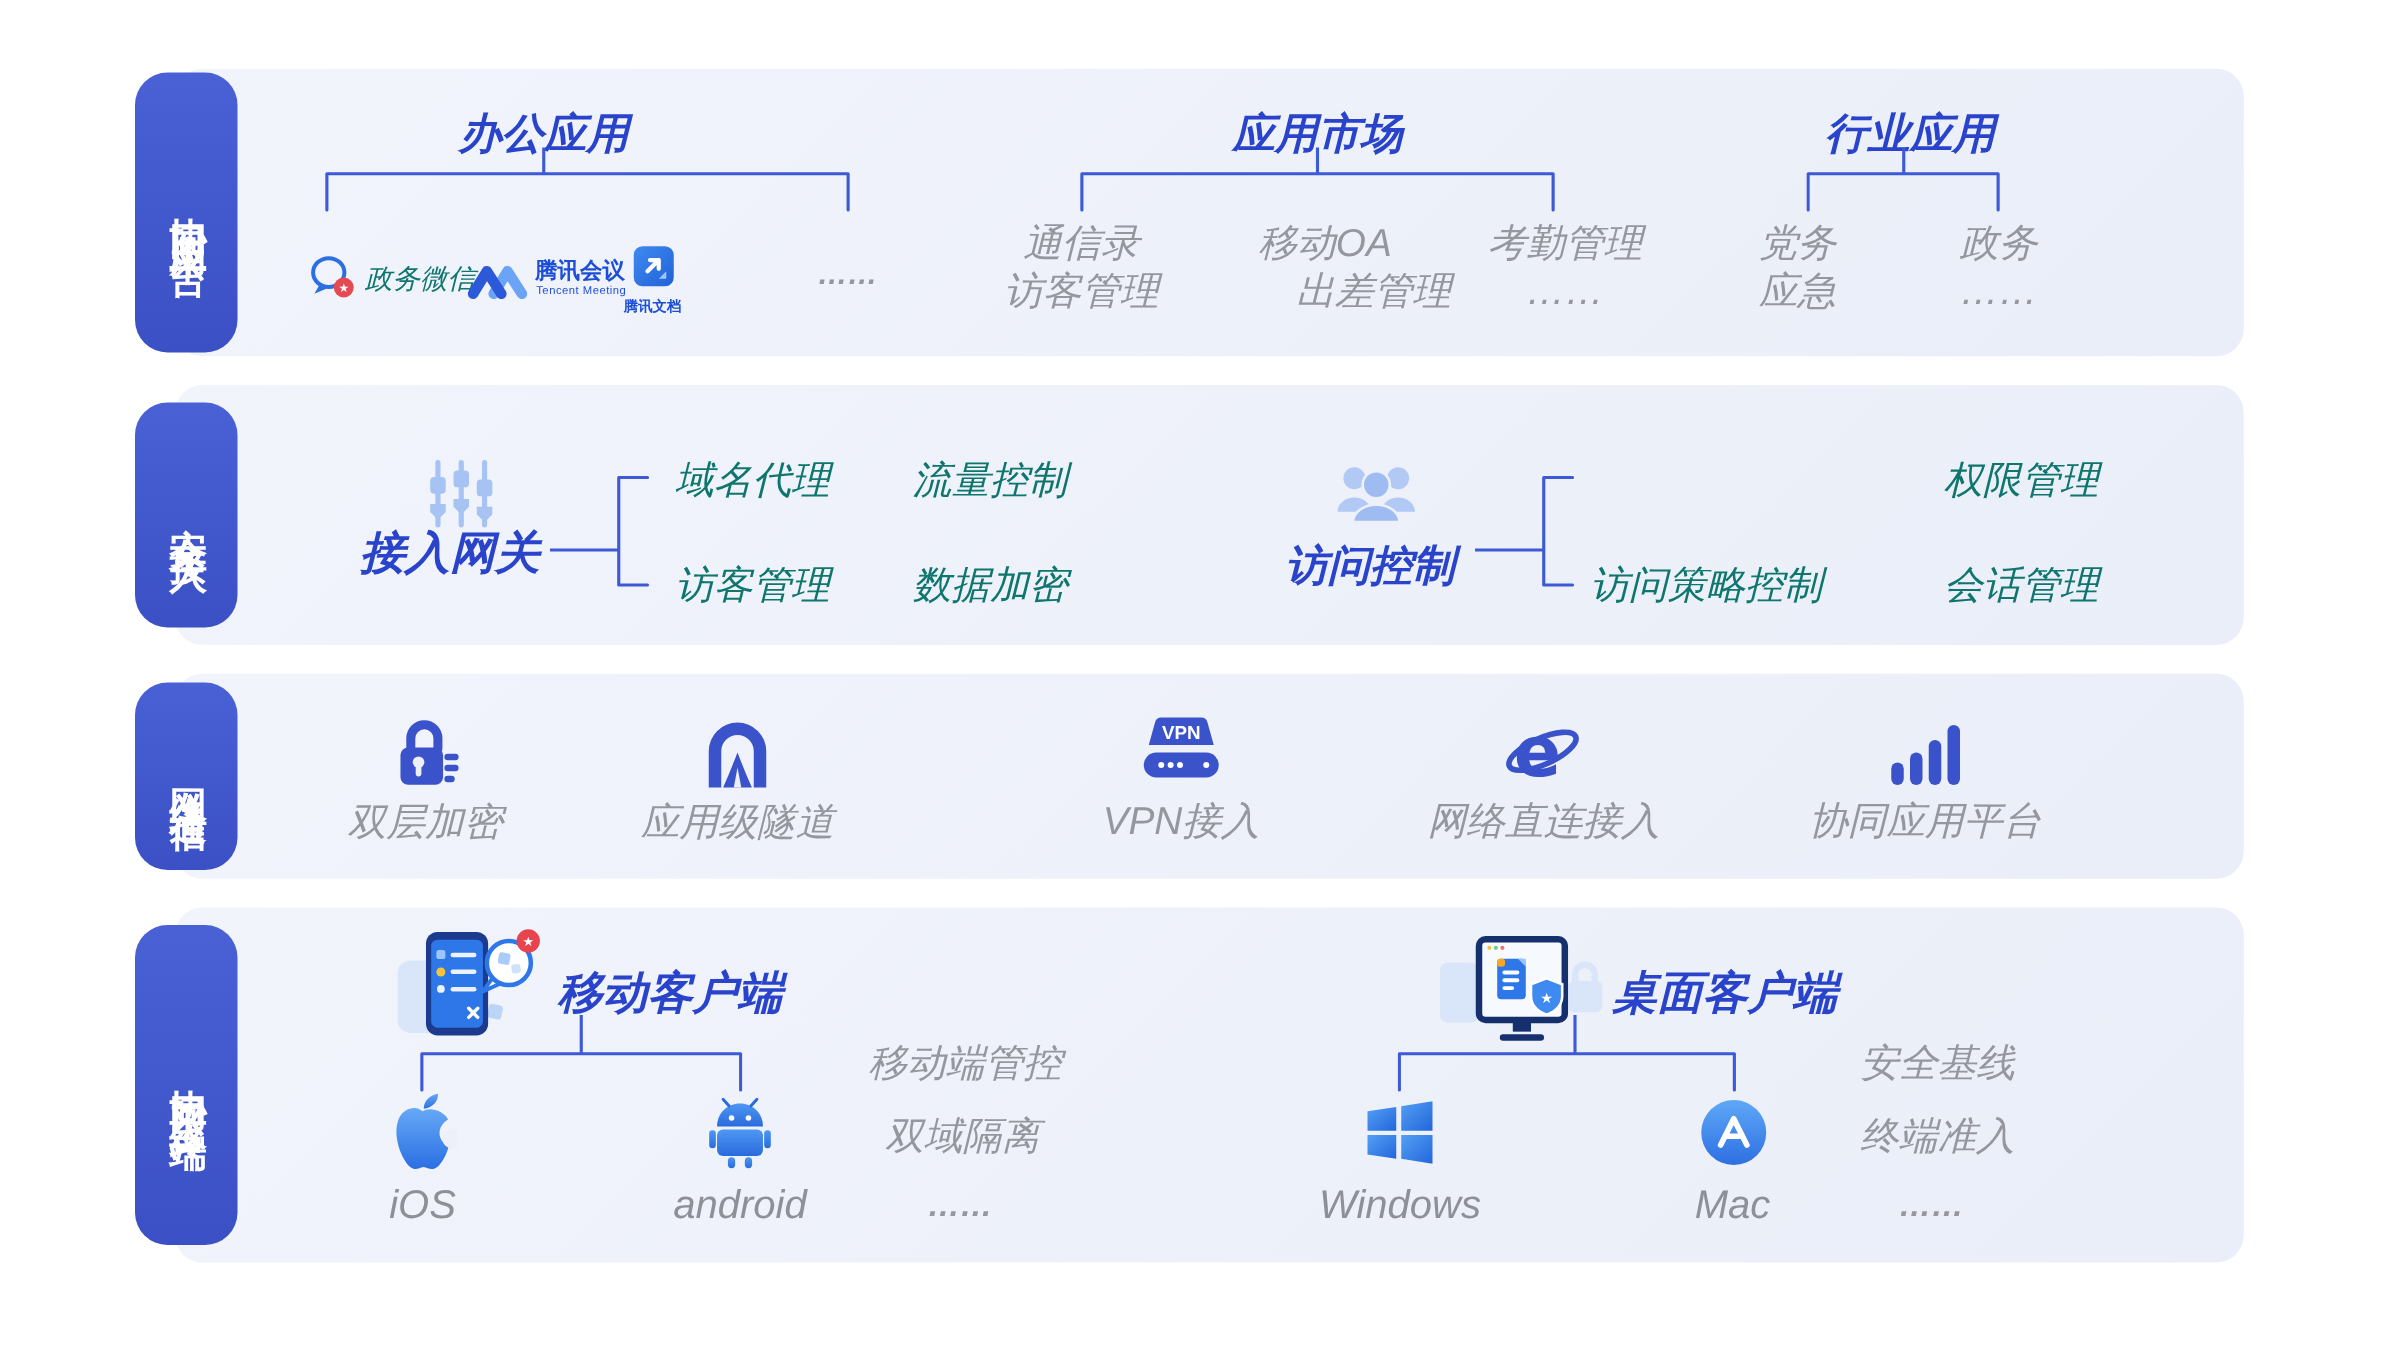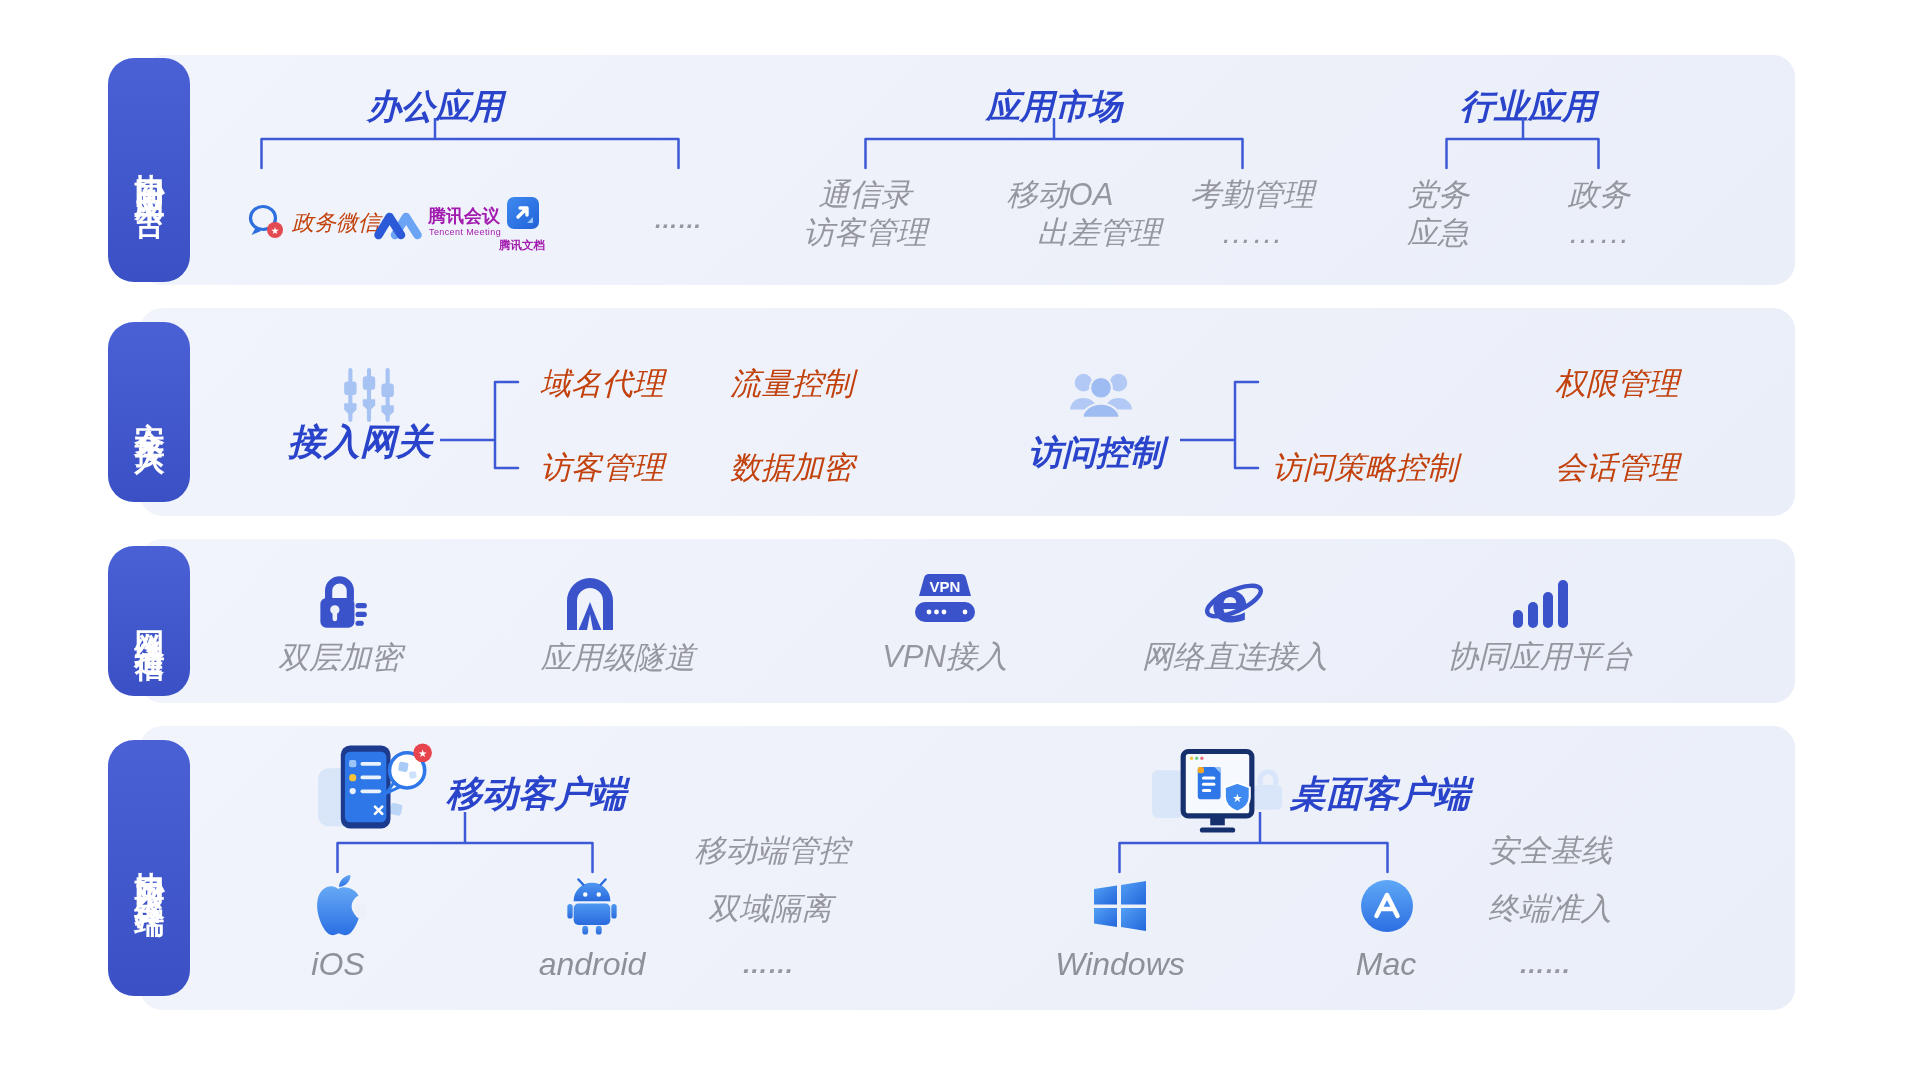--- a/index.html
+++ b/index.html
@@ -12,24 +12,24 @@
         display:flex;align-items:center;justify-content:center;
         color:#fff;font-size:30px;font-weight:600;
         writing-mode:vertical-lr;text-orientation:upright;letter-spacing:7px;}
   .h1{position:absolute;transform:translateX(-50%);white-space:nowrap;
       font-style:italic;font-weight:700;font-size:34px;color:#2944CB;}
   .h2{position:absolute;white-space:nowrap;font-style:italic;font-weight:700;
       font-size:36px;color:#2944CB;}
   .gi{position:absolute;transform:translate(-50%,-50%);white-space:nowrap;
       font-style:italic;font-weight:500;font-size:31px;color:#96979E;}
   .gl{position:absolute;transform:translateY(-50%);white-space:nowrap;
-      font-style:italic;font-weight:500;font-size:31px;color:#c2410c;}
+      font-style:italic;font-weight:500;font-size:31px;color:#0f766e;}
   .pf{position:absolute;transform:translate(-50%,-50%);white-space:nowrap;
       font-style:italic;font-weight:500;font-size:32px;color:#8E9097;}
-  .logo-t{position:absolute;white-space:nowrap;font-weight:700;color:#a21caf;}
+  .logo-t{position:absolute;white-space:nowrap;font-weight:700;color:#1d4ed8;}
   .br{position:absolute;}
   .br path{stroke:#3D59D6;stroke-width:2.5;fill:none;stroke-linecap:round;stroke-linejoin:round;}
   svg{position:absolute;display:block;}
 </style>
 </head>
 <body>
 
 <div id="stage">
 
   <div class="panel" style="top:55px;height:230px;"></div>
@@ -153,21 +153,21 @@
     <circle cx="23" cy="38.5" r="4.5" fill="#EDF0F8"></circle>
       <rect x="20.8" y="40.5" width="4.4" height="9" rx="2.2" fill="#EDF0F8"></rect>
   </svg>
   <div class="gi" style="left:340px;top:658px;">双层加密</div>
 
   <svg style="left:561px;top:568px;" width="58" height="64" viewBox="0 0 58 64">
     <path d="M6 62 V33 A23 23 0 0 1 52 33 V62 H42 V33 A13 13 0 0 0 16 33 V62 Z" fill="#3A53CB"></path>
     <path d="M29 34 C25.5 43 21.5 53 17.5 62 H40.5 C36.5 53 32.5 43 29 34 Z" fill="#3A53CB"></path>
     <path d="M29 46 L26 62 H32 Z" fill="#EDF0F8"></path>
   </svg>
-  <div class="gi" style="left:590px;top:658px;margin-left:28px;">应用级隧道</div>
+  <div class="gi" style="left:590px;top:658px;">应用级隧道</div>
 
   <svg style="left:907px;top:570px;" width="76" height="62" viewBox="0 0 76 62">
     <path d="M22 4 H54 Q58 4 59 8 L64 26 H12 L17 8 Q18 4 22 4 Z" fill="#3A53CB"></path>
     <text x="38" y="21.5" text-anchor="middle" font-size="15" font-weight="bold" fill="#ffffff" font-family="Liberation Sans, sans-serif">VPN</text>
     <rect x="8" y="32" width="60" height="20" rx="10" fill="#3A53CB"></rect>
     <g fill="#ffffff">
         <circle cx="22" cy="42" r="2.4"></circle>
         <circle cx="29.5" cy="42" r="2.4"></circle>
         <circle cx="37" cy="42" r="2.4"></circle>
         <circle cx="58" cy="42" r="2.4"></circle>

